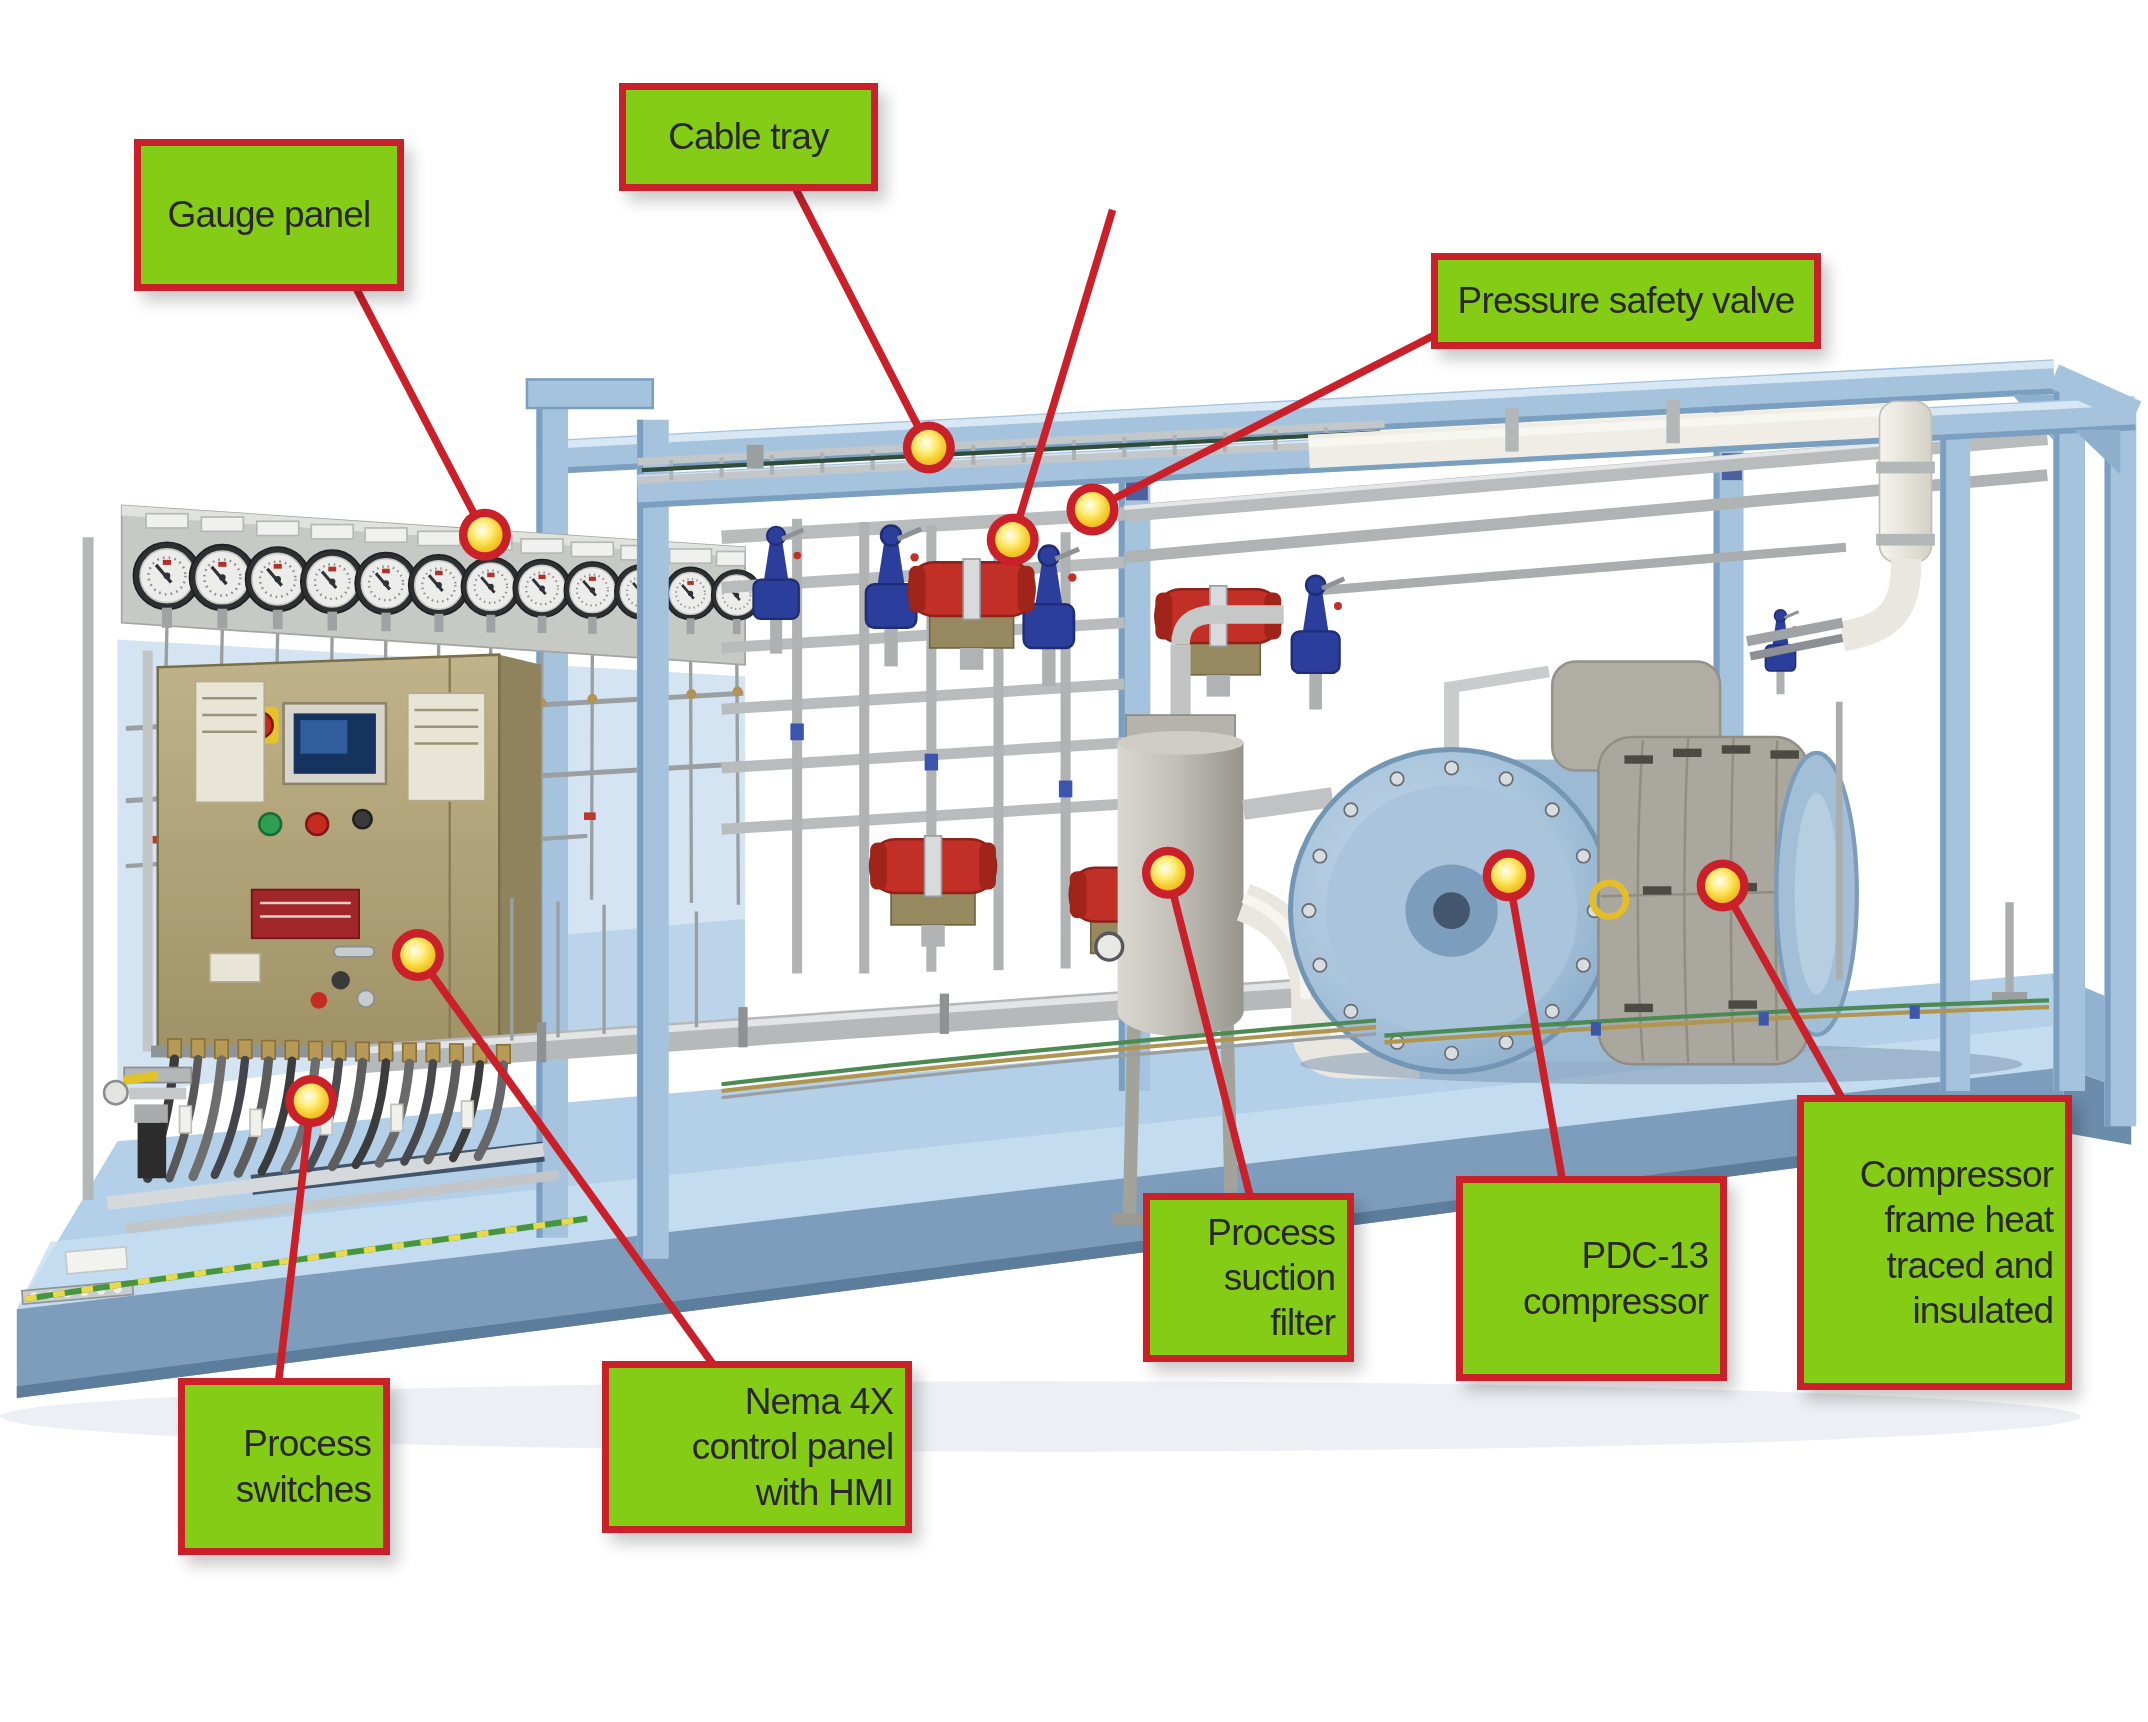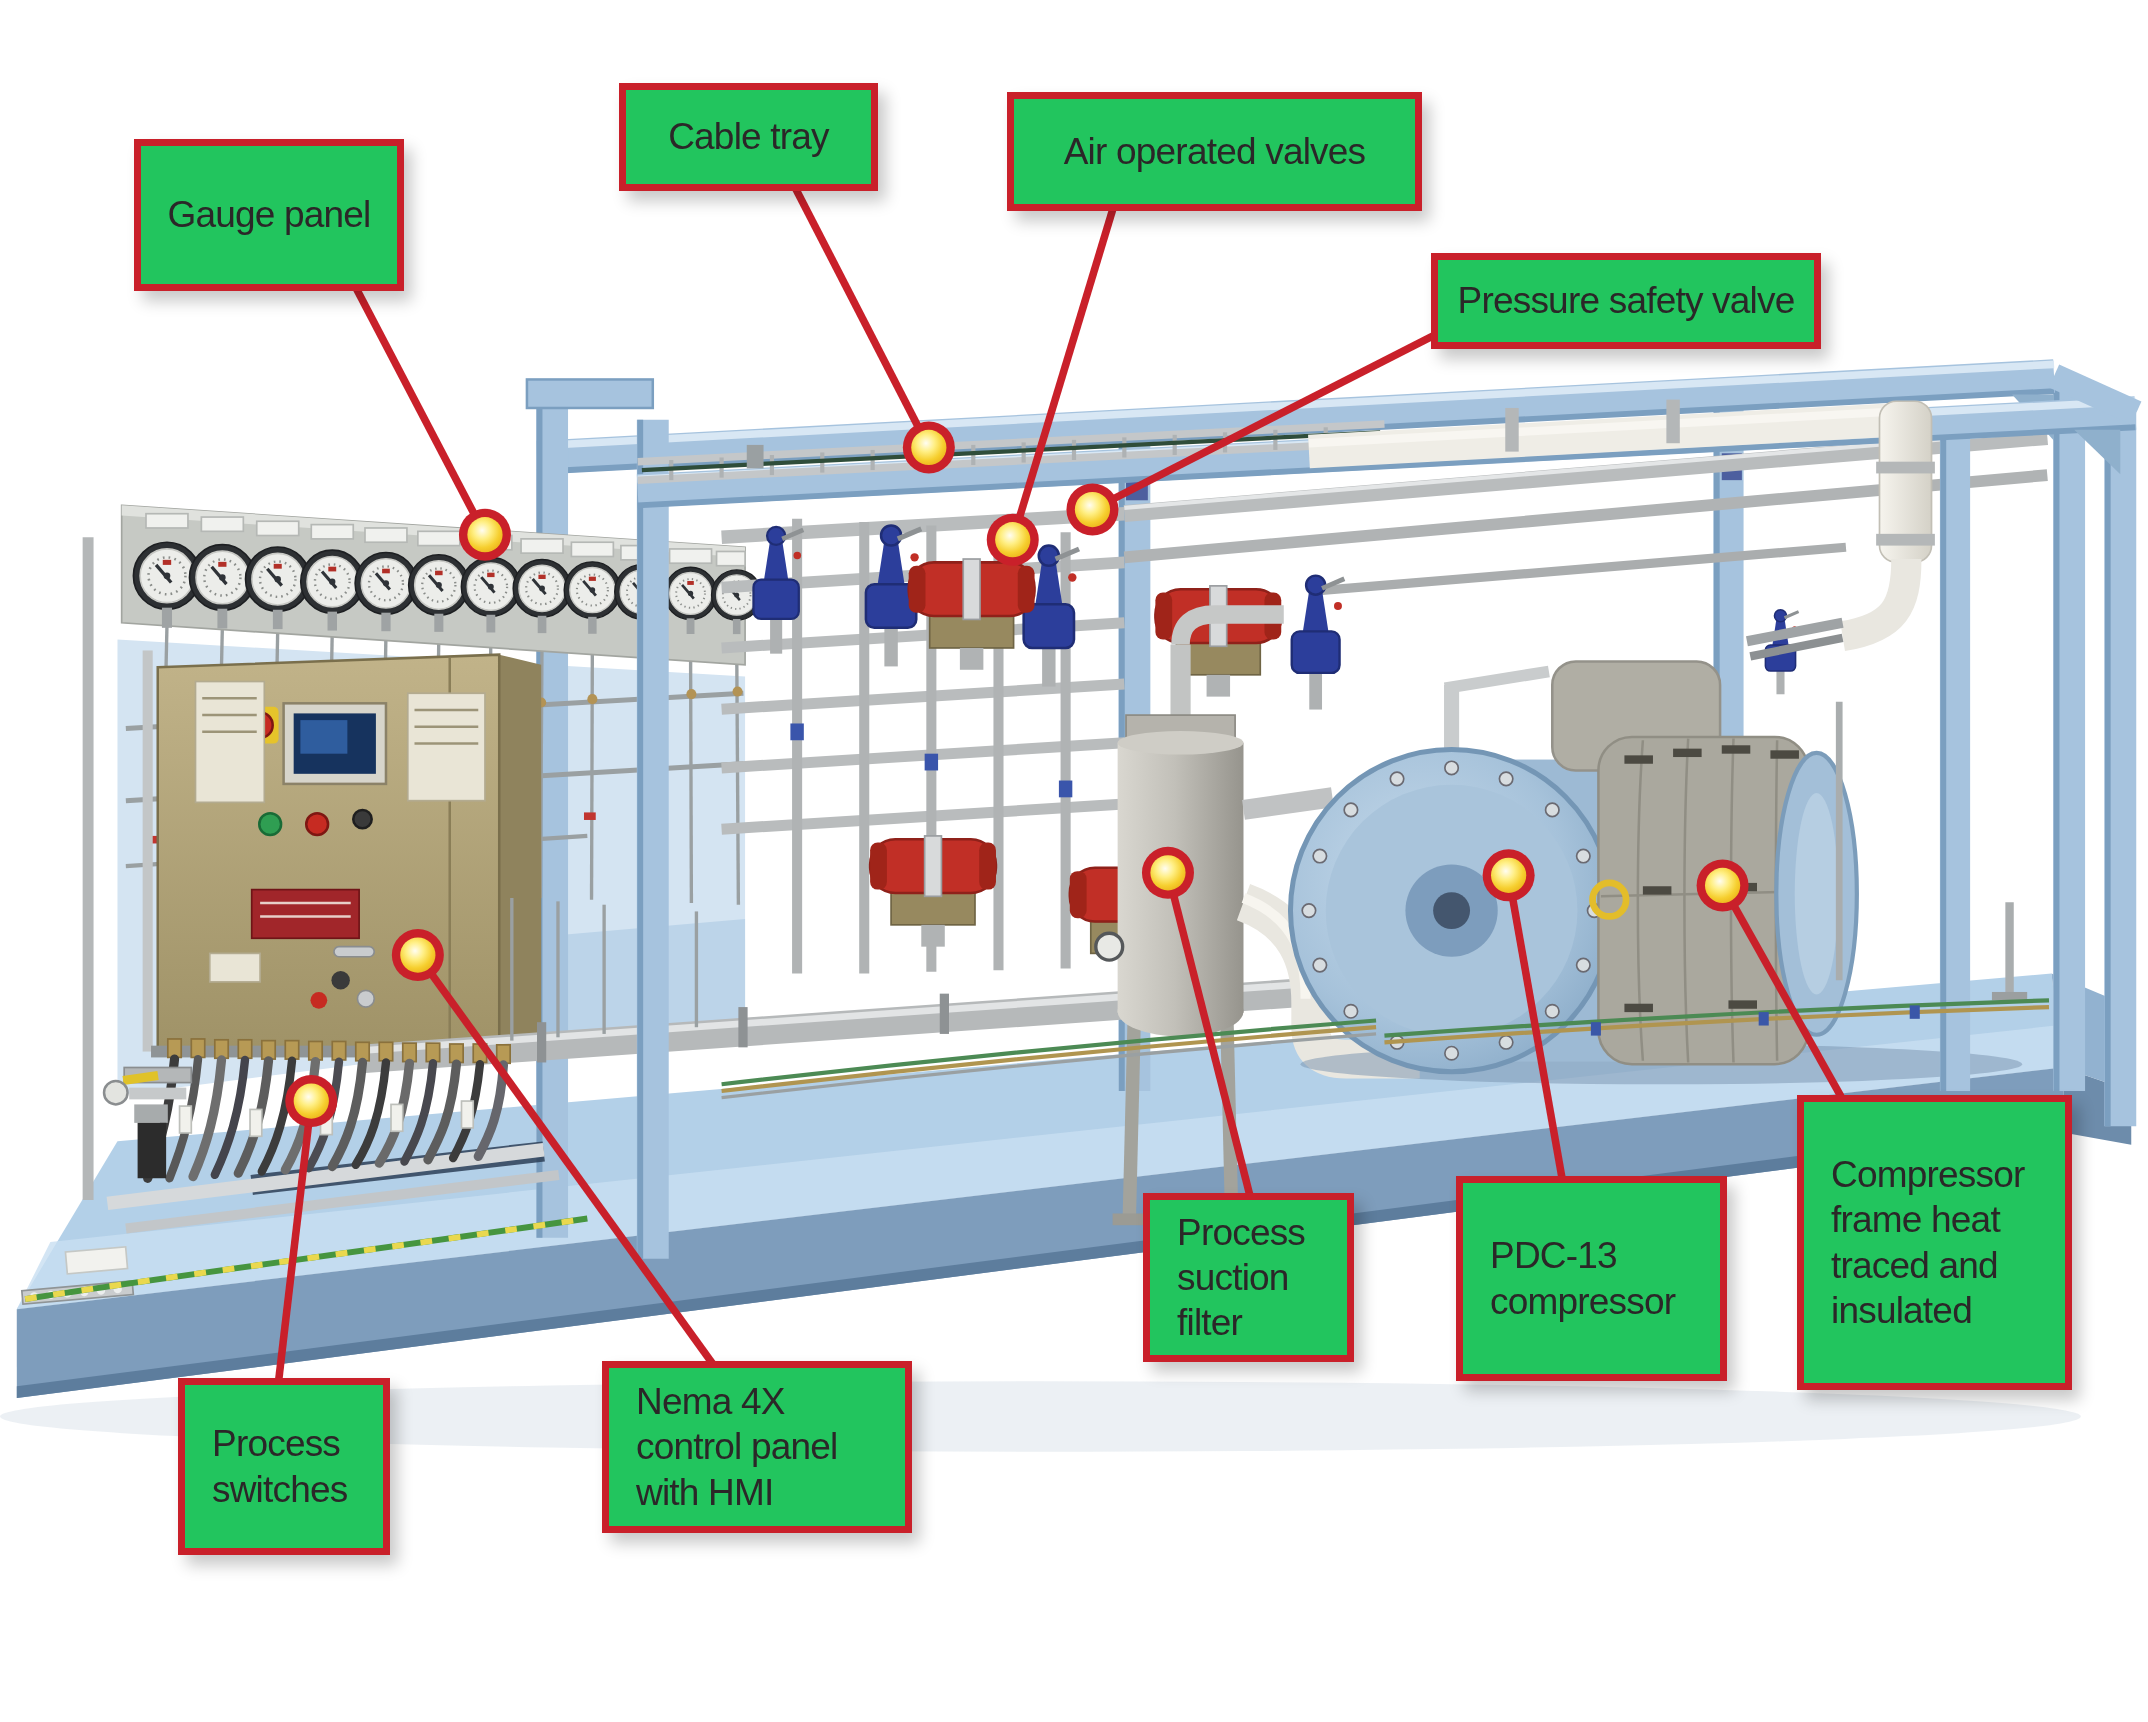--- a/index.html
+++ b/index.html
@@ -2,30 +2,31 @@
 <html style="font-size:13.4px"><head>
 <meta charset="utf-8">
 <style>
   html,body{margin:0;padding:0;background:#ffffff;}
   body{font-family:"Liberation Sans","DejaVu Sans",sans-serif;}
   .stage{position:relative;width:2148px;height:1723px;background:#ffffff;overflow:hidden;}
   .stage svg.machine{position:absolute;left:0;top:0;width:2148px;height:1723px;}
   .label{
     position:absolute;
     box-sizing:border-box;
-    background:#22c55e;
+    background:#84cc16;
     border:7.6px solid #c9202a;
     color:#2b2728;
     display:flex;
     align-items:center;
     box-shadow:8.4px 10px 15px rgba(0,0,0,0.22);
     font-size:37px;
     line-height:1.22;
     letter-spacing:-0.8px;
     font-weight:400;
+    text-align:right;
   }
   .label.single{justify-content:center;white-space:nowrap;padding:0 8.4px;}
   .label.multi{justify-content:flex-start;padding:0 11.7px 0 27px;}
 </style>
 </head>
 <body>
 
 <div class="stage">
 
 <svg class="machine" viewBox="0 0 2560 2053" xmlns="http://www.w3.org/2000/svg">
@@ -517,23 +518,20 @@
 </svg>
 
 <div class="label single" style="left:134px;top:139px;width:270px;height:152px">
   <span>Gauge panel</span>
 </div>
 
 <div class="label single" style="left:619px;top:83px;width:259px;height:108px">
   <span>Cable tray</span>
 </div>
 
-<div class="label single" style="left:1007px;top:92px;width:415px;height:119px">
-  <span>Air operated valves</span>
-</div>
 
 <div class="label single" style="left:1431px;top:253px;width:390px;height:96px">
   <span>Pressure safety valve</span>
 </div>
 
 <div class="label multi" style="left:178px;top:1378px;width:212px;height:177px">
   <span>Process switches</span>
 </div>
 
 <div class="label multi" style="left:602px;top:1361px;width:310px;height:172px">

